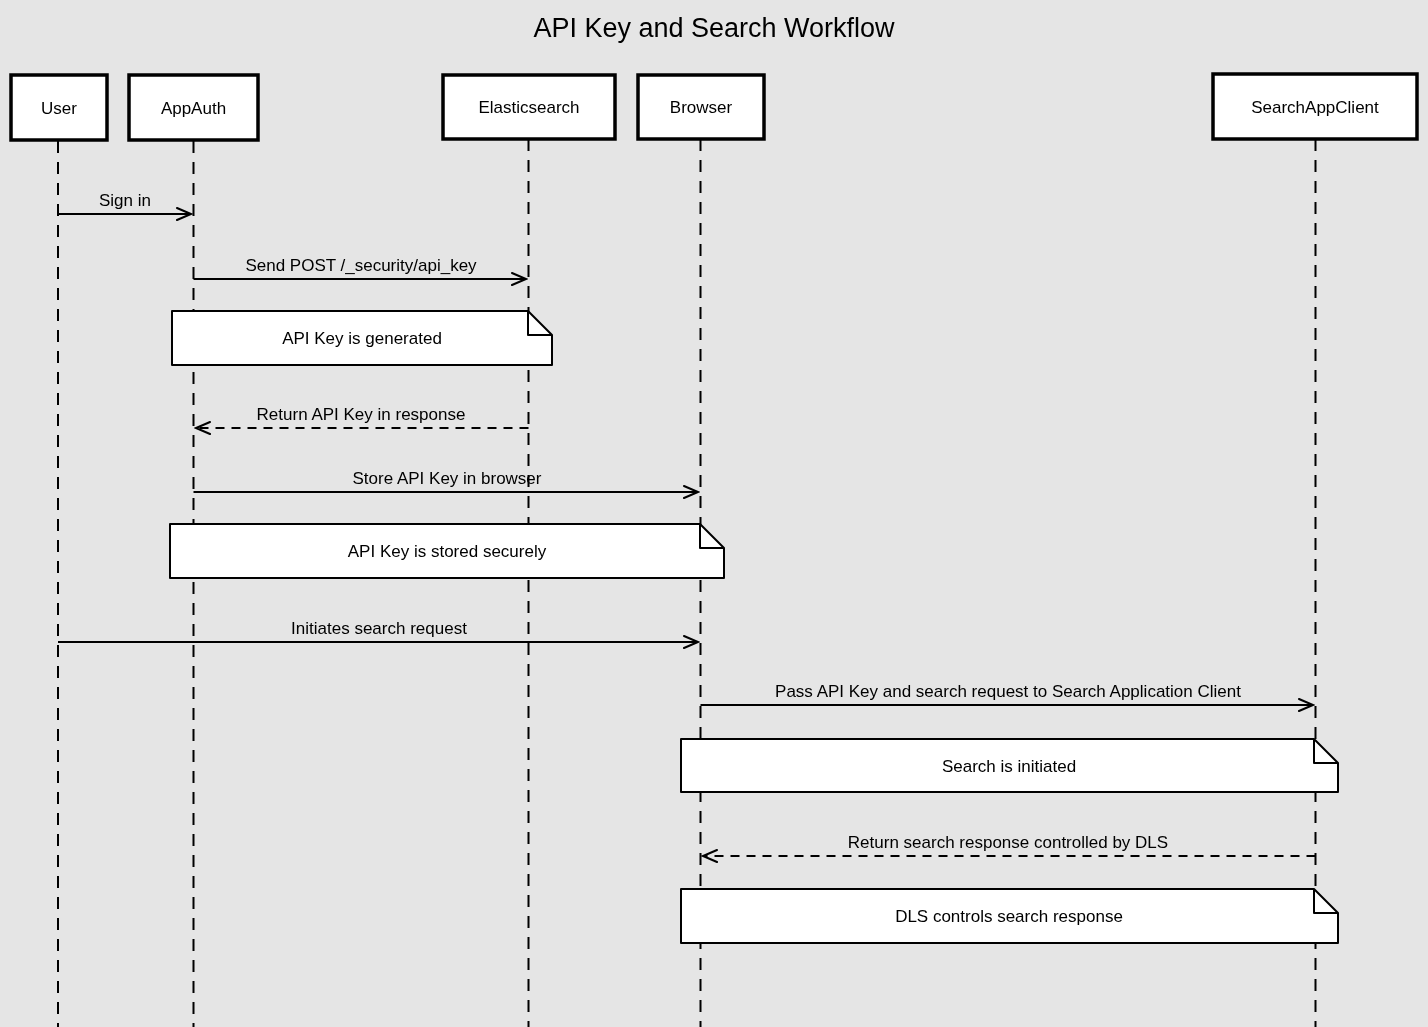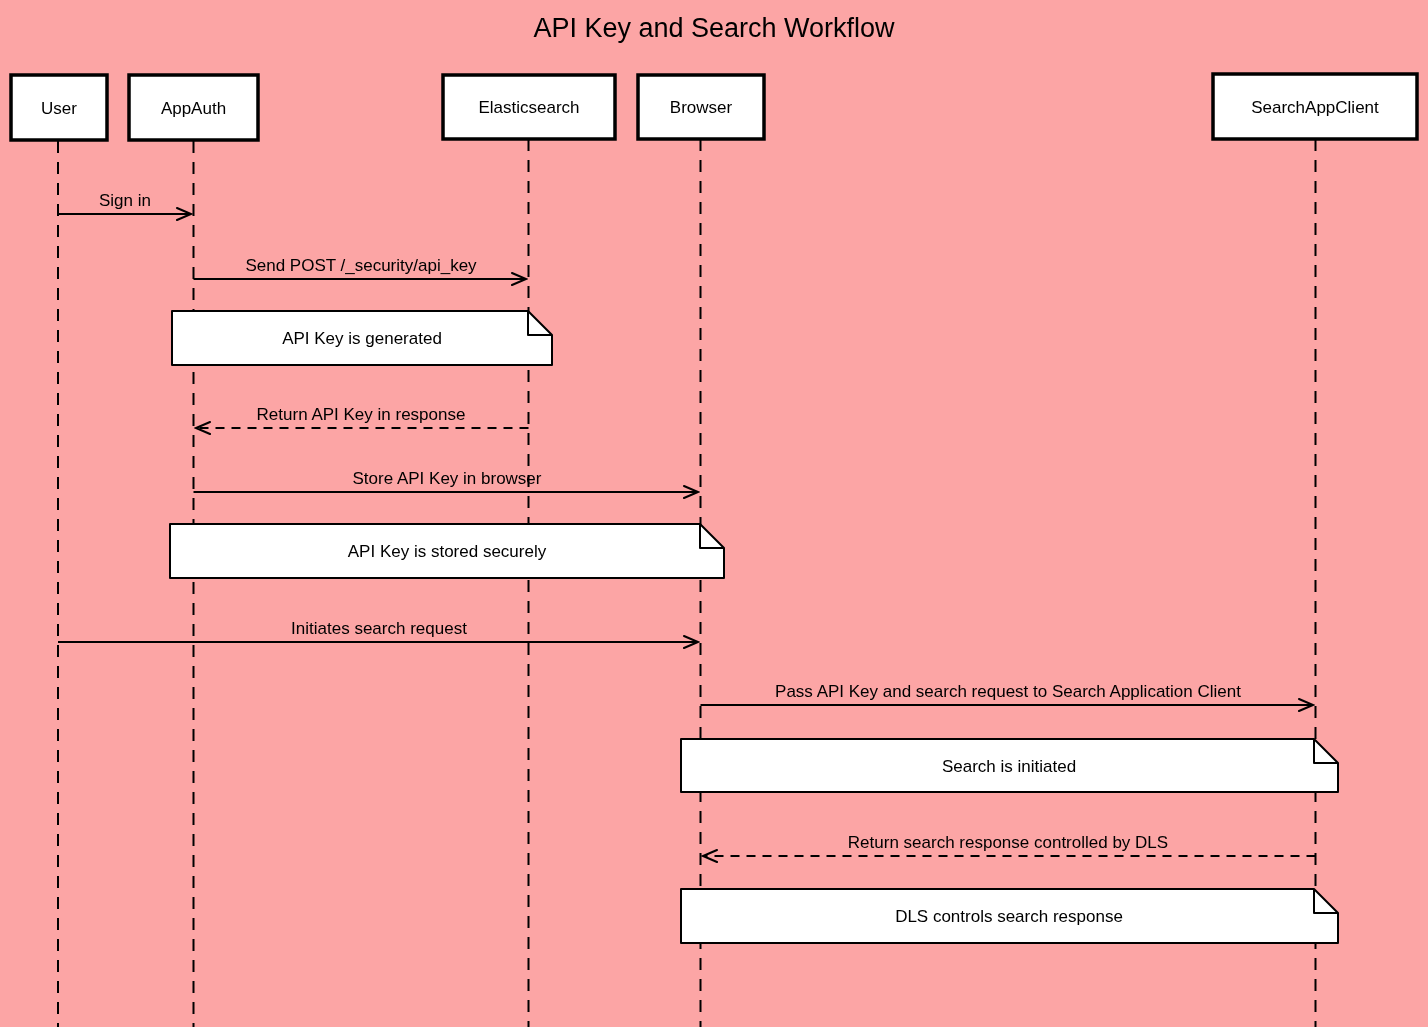--- a/index.html
+++ b/index.html
@@ -4,21 +4,21 @@
 <style>
   html, body {
     margin: 0;
     padding: 0;
     background: #ffffff;
   }
   .canvas {
     position: relative;
     width: 1428px;
     height: 1027px;
-    background: #fca5a5;
+    background: #e5e5e5;
     overflow: hidden;
     text-align: center;
   }
   svg { display: block; }
   text {
     font-family: "Liberation Sans", sans-serif;
     fill: #000000;
   }
   .title-text {
     font-size: 27px;

